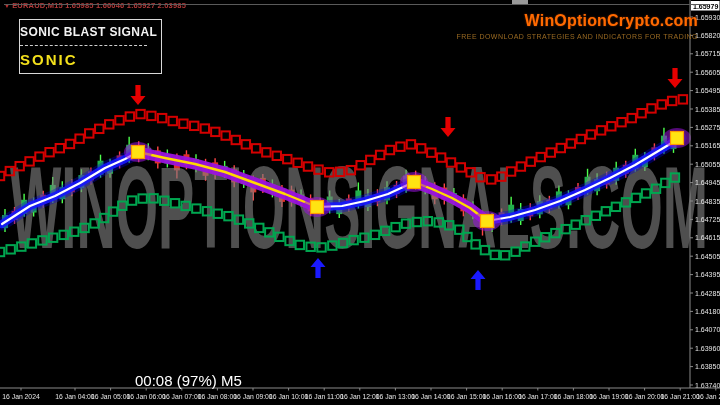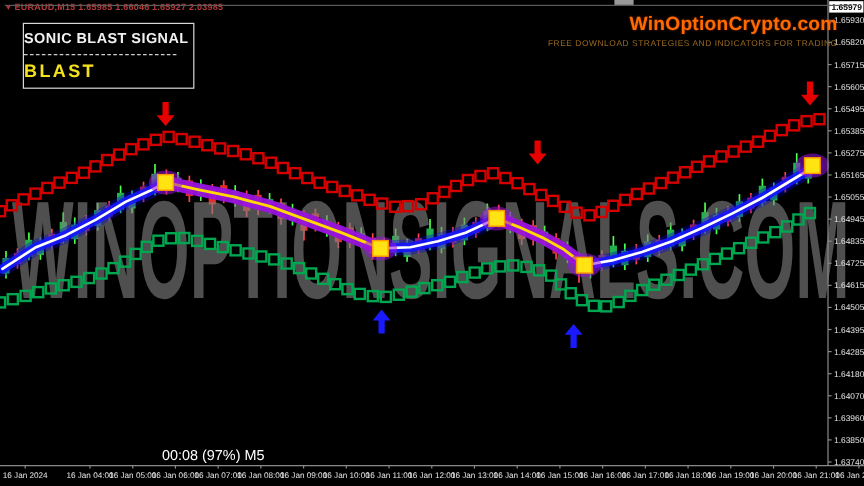--- a/index.html
+++ b/index.html
@@ -11,21 +11,21 @@
   .topthumb{position:absolute;left:512px;top:0px;width:16px;height:4px;background:#999;z-index:7;}
   .ohlc{position:absolute;left:4px;top:1px;font-size:7.5px;font-weight:bold;letter-spacing:.2px;z-index:5;white-space:nowrap;}
   .ohlc .tri{font-size:6px;margin-right:2px;}
   .signal-box{position:absolute;left:19px;top:19px;width:141px;height:53px;border:1.5px solid #d8d8d8;background:#000;display:flex;flex-direction:column;align-items:flex-start;justify-content:space-evenly;z-index:8;}
   .signal-title{font-size:12px;font-weight:bold;letter-spacing:.4px;}
   .signal-divider{width:90%;border-top:1.5px dashed #cfcfcf;height:0;}
   .signal-status{font-size:15px;font-weight:bold;letter-spacing:2px;}
   .branding{position:absolute;right:22px;top:12px;text-align:right;z-index:8;}
   .brand-site{font-size:16px;font-weight:bold;letter-spacing:.2px;text-shadow:0 0 2px #7a2c00;cursor:pointer;}
   .brand-tagline{font-size:7px;letter-spacing:.45px;margin-top:3px;}
-  .timer{position:absolute;left:135px;top:372px;font-size:12px;z-index:8;}
+  .timer{position:absolute;left:135px;top:372px;font-size:15px;z-index:8;}
 </style>
 </head>
 <body>
 
 <div class="screen">
   <svg id="chart" width="720" height="405" viewBox="0 0 720 405">
       <g>
         <line x1="5" y1="209.07142857142858" x2="5" y2="232.07142857142858" stroke="#4dff4d" stroke-width="1.4"></line>
         <rect x="2" y="215.07142857142858" width="6" height="13" fill="#22b14c"></rect>
         <line x1="14.55" y1="206.93214285714285" x2="14.55" y2="223.93214285714285" stroke="#ff4545" stroke-width="1.4"></line>
@@ -448,21 +448,21 @@
   <div class="topline"></div>
   <div class="topthumb"></div>
 
   <div class="ohlc" style="color: rgb(180, 58, 58);">
     <span class="tri" style="color: rgb(192, 48, 48);">▼</span><span>EURAUD,M15 1.65985 1.66046 1.65927 2.03985</span>
   </div>
 
   <div class="signal-box">
     <div class="signal-title" style="color: rgb(242, 242, 242);">SONIC BLAST SIGNAL</div>
     <div class="signal-divider"></div>
-    <div class="signal-status" style="color: rgb(244, 225, 28);">BLAST</div>
+    <div class="signal-status" style="color: rgb(244, 225, 28);">SONIC</div>
   </div>
 
   <div class="branding">
     <div class="brand-site" style="color: rgb(255, 106, 0);">WinOptionCrypto.com</div>
     <div class="brand-tagline" style="color: rgb(154, 106, 34);">FREE DOWNLOAD STRATEGIES AND INDICATORS FOR TRADING</div>
   </div>
 
   <div class="timer" style="color: rgb(255, 255, 255);">00:08 (97%) M5</div>
 </div>
 

